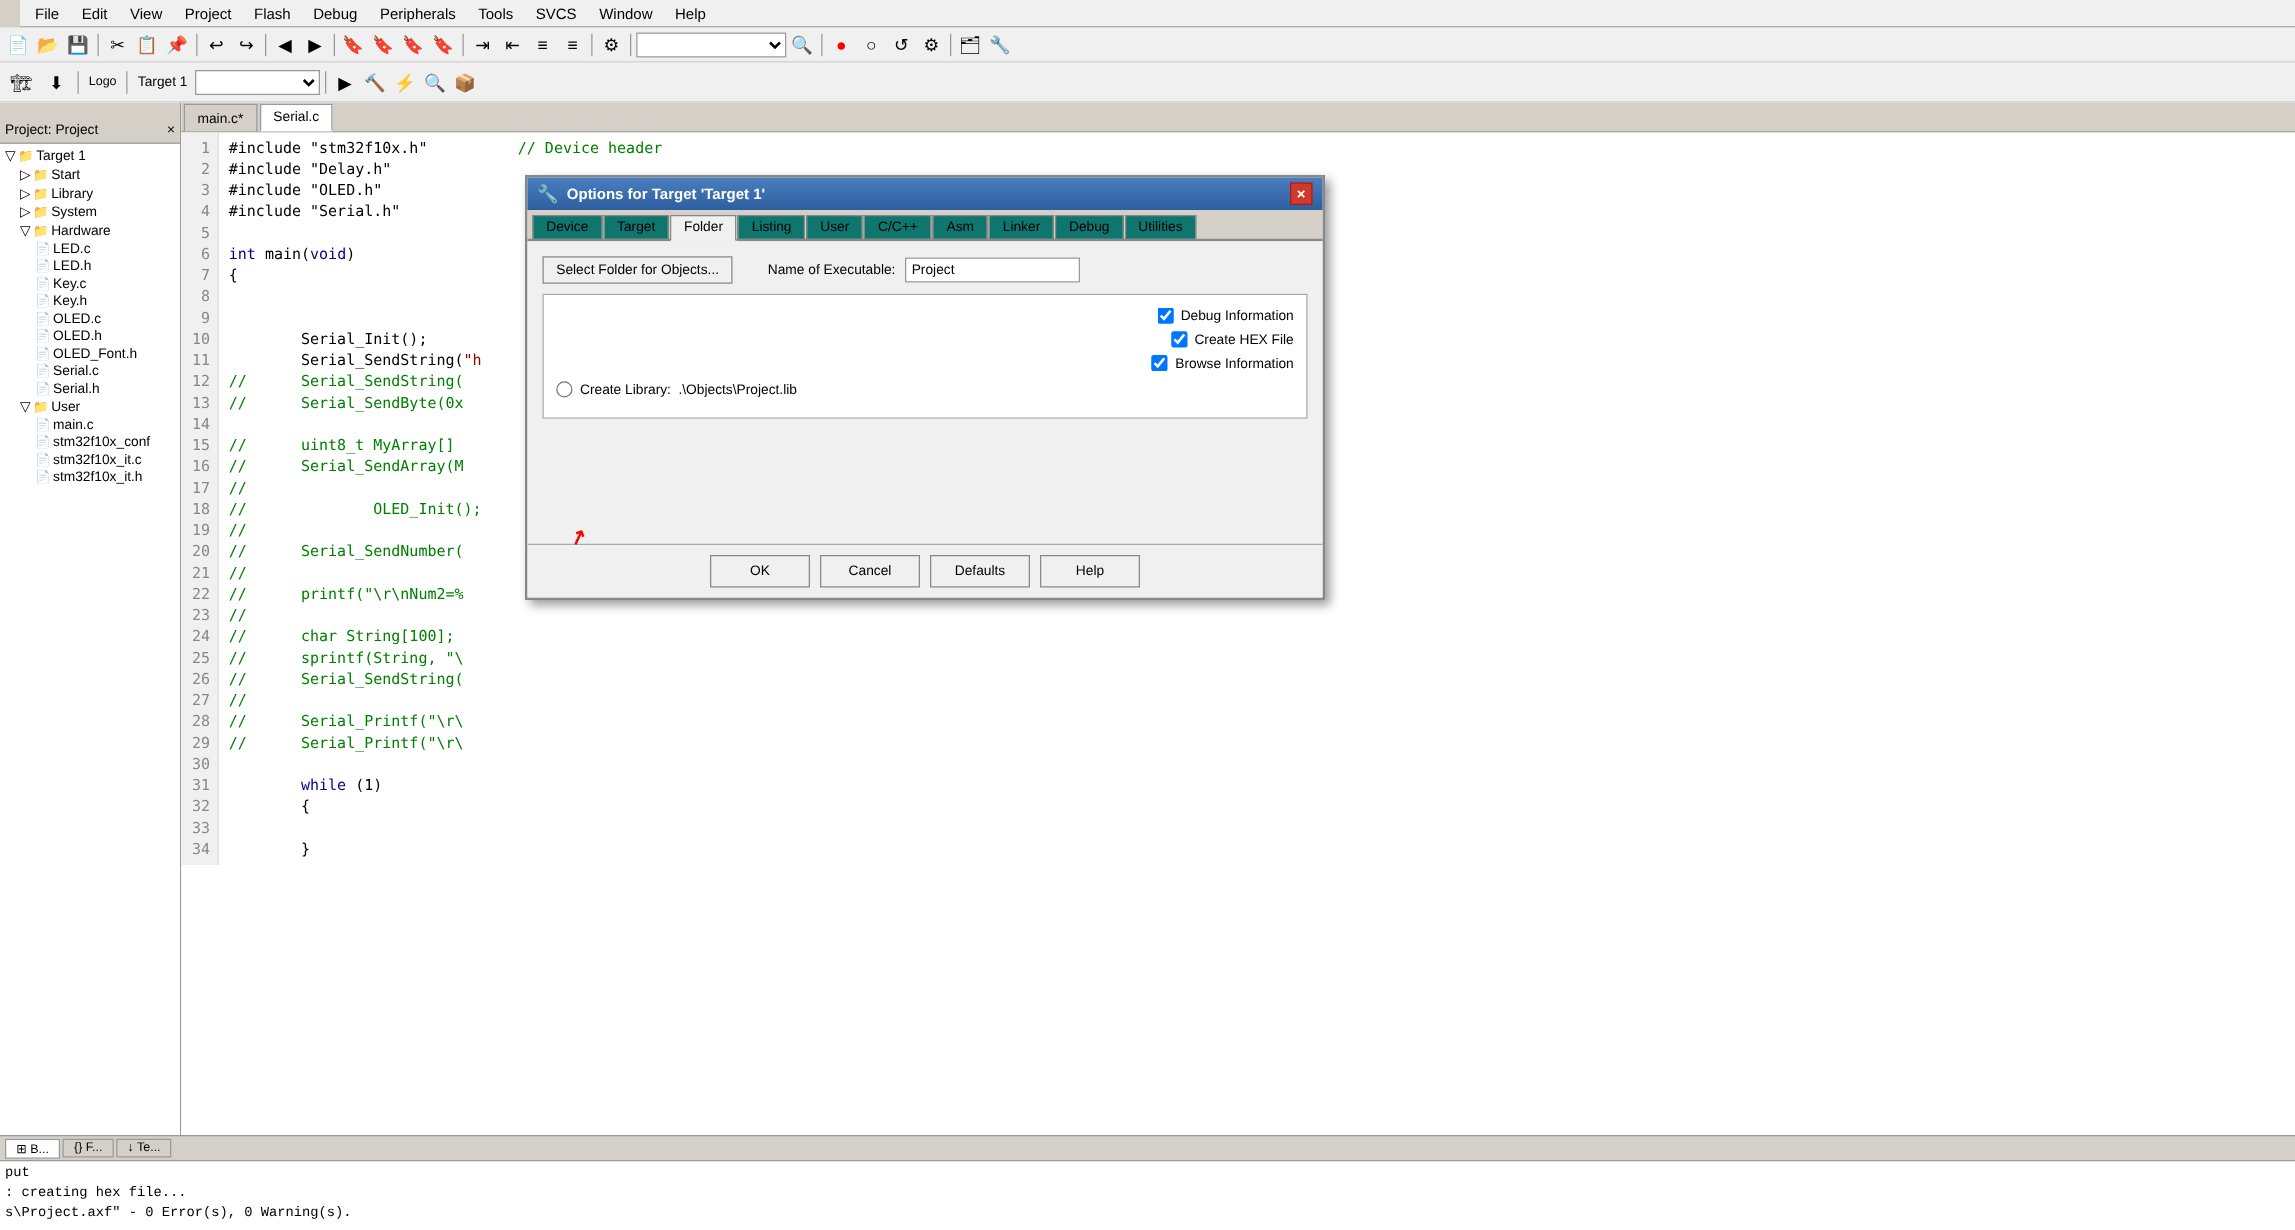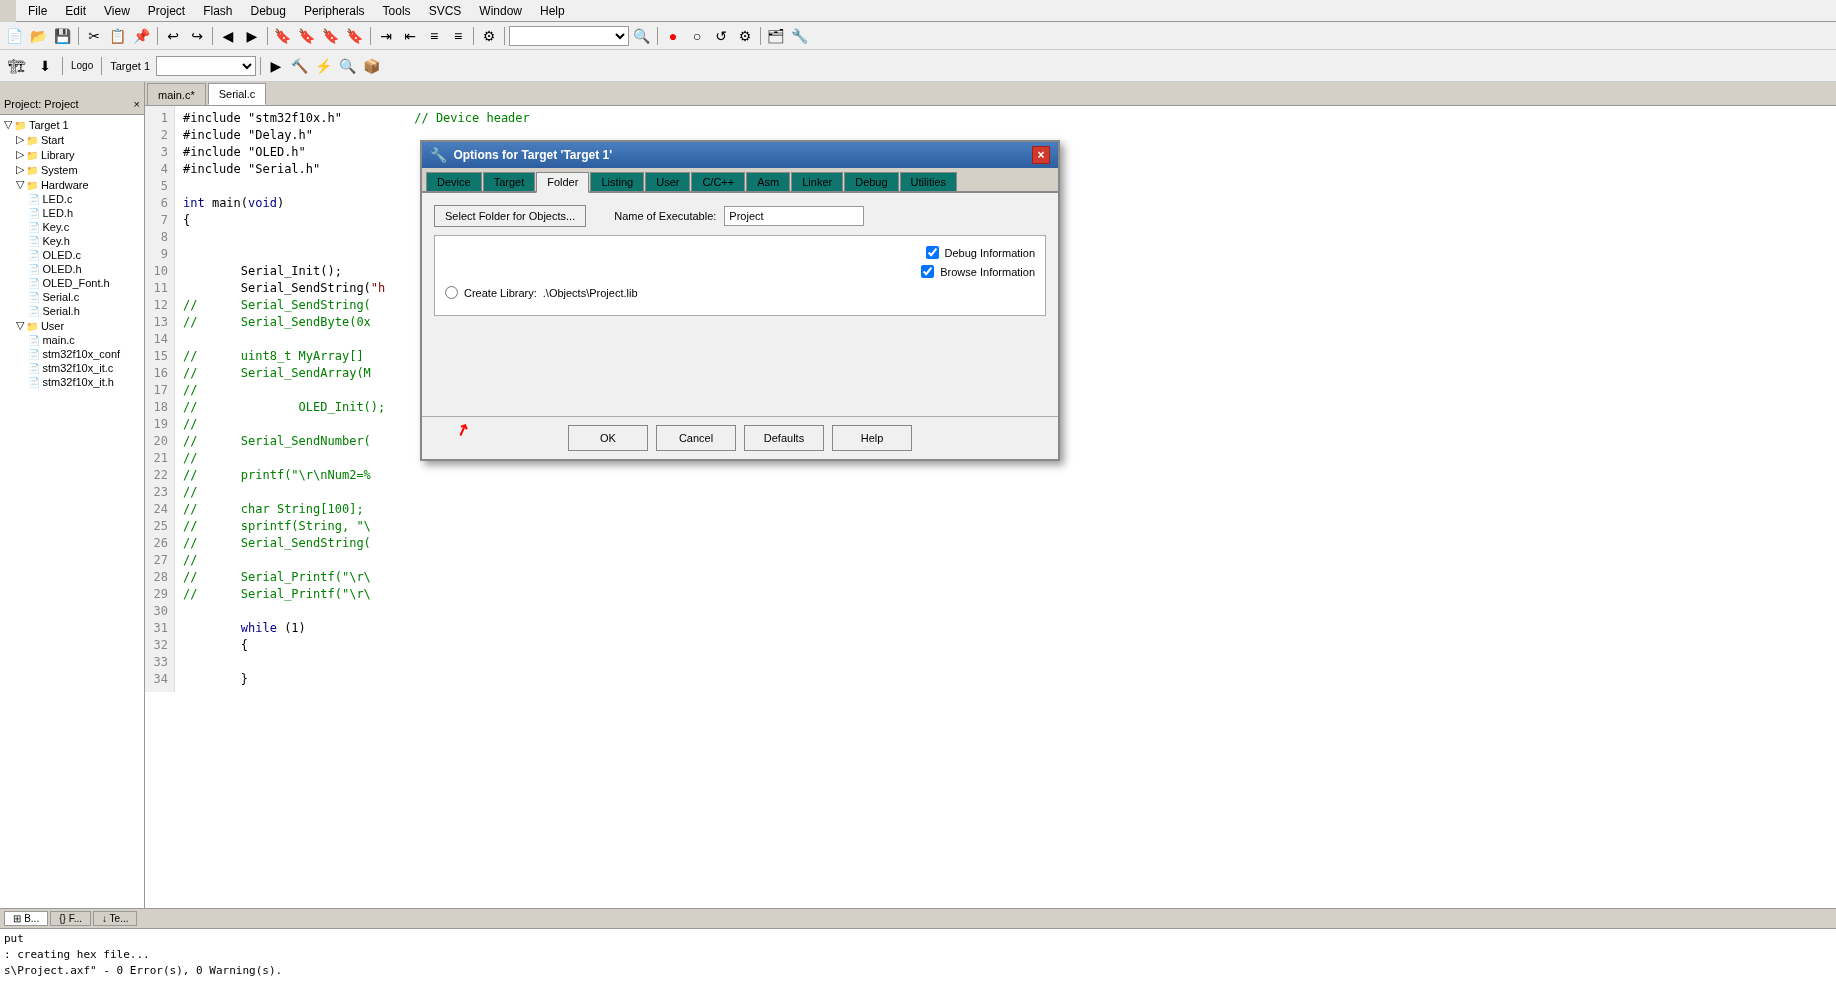--- a/index.html
+++ b/index.html
@@ -301,21 +301,21 @@
       display: flex;
       flex-direction: column;
     }
     .output-content {
       padding: 2px 4px;
       font-family: Consolas, monospace;
       font-size: 11px;
       flex: 1;
       overflow: auto;
     }
-    .output-line { line-height: 16px; }
+    .output-line { line-height: 16px; font-family: Liberation Mono, monospace; }
 
     
     #bottom-tabs {
       height: 20px;
       background: #d4d0c8;
       border-top: 1px solid #999;
       display: flex;
       align-items: center;
       padding: 0 4px;
     }
@@ -605,20 +605,24 @@
     </div>
 
     <div class="dialog-section">
 
 
       <div class="dialog-checkbox-row" style="padding-left:18px;">
         <input type="checkbox" checked="" style="">
         <span>Debug Information</span>
       </div>
 
+      <div class="dialog-checkbox-row" style="padding-left:18px;">
+        <input type="checkbox" checked="" style="">
+        <span>Create HEX File</span>
+      </div>
 
       <div class="dialog-checkbox-row" style="padding-left:18px;">
         <input type="checkbox" checked="" style="">
         <span>Browse Information</span>
       </div>
 
       <div class="dialog-radio-row" style="margin-top:8px;">
         <input type="radio" name="output-type" style="">
         <span>Create Library:</span>
         <span style="font-size:11px;">.\Objects\Project.lib</span>

